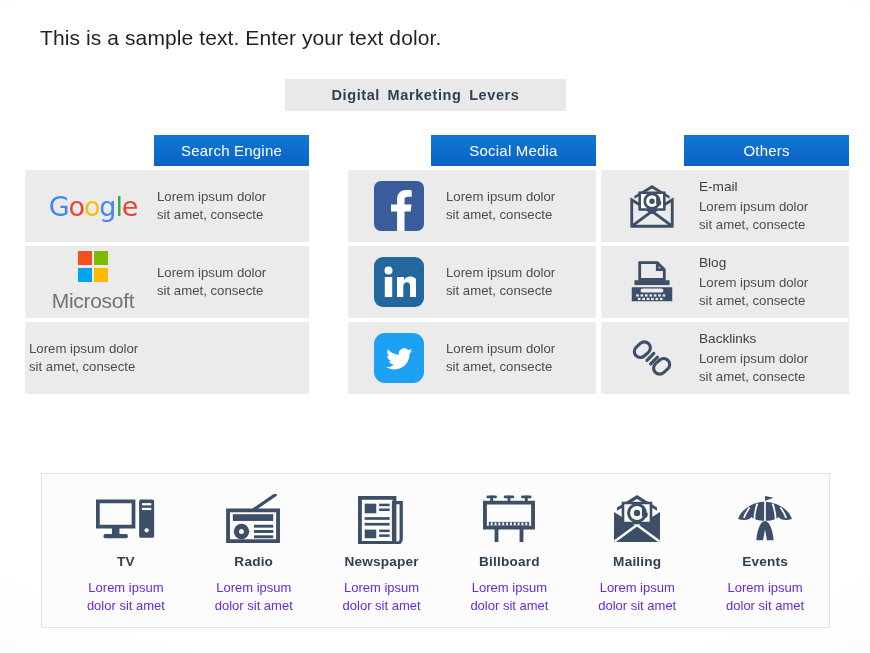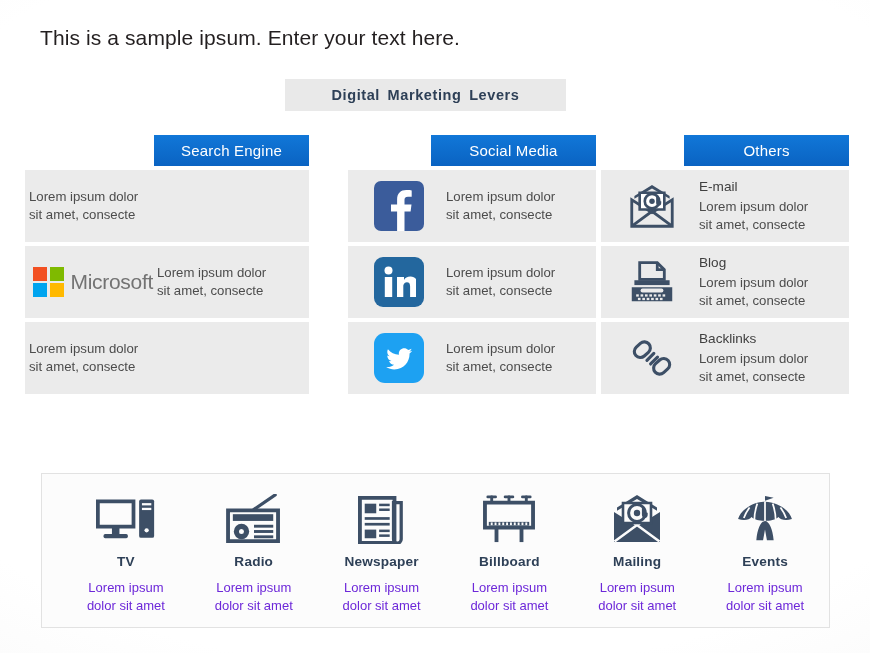--- a/index.html
+++ b/index.html
@@ -92,21 +92,21 @@
     font-size: 13.6px;
     margin-bottom: 1px;
   }
   .card-body .ln { display: block; white-space: nowrap; }
 
   
   .google-wm { font-size: 27px; letter-spacing: -1.1px; font-family: "DejaVu Sans", sans-serif; }
   .g1 { color: #4285f4; } .g2 { color: #ea4335; } .g3 { color: #fbbc05; }
   .g4 { color: #4285f4; } .g5 { color: #34a853; } .g6 { color: #ea4335; }
 
-  .ms-wrap { display: flex; align-items: center; gap: 7px; }
+  .ms-wrap { display: flex; align-items: center; gap: 7px; flex-direction: column; }
   .ms-grid { display: grid; grid-template-columns: 14px 14px; grid-template-rows: 14px 14px; gap: 2.5px; }
   .ms-grid i { display: block; }
   .ms-r { background: #f25022; } .ms-g { background: #7fba00; }
   .ms-b { background: #00a4ef; } .ms-y { background: #ffb900; }
   .ms-word { font-size: 21px; color: #737373; letter-spacing: -.3px; }
 
   .bing-wm {
     font-size: 30px; color: #1a7bc9; letter-spacing: -1.2px;
     font-family: "DejaVu Sans", sans-serif;
   }
@@ -145,28 +145,33 @@
     margin-top: 10px;
     font-size: 13px; color: #6d28d9; text-align: center; line-height: 1.42;
   }
   .trad-desc span { display: block; white-space: nowrap; }
 </style>
 </head>
 <body>
 
 <div class="slide">
 
-  <div class="headline">This is a sample ipsum. Enter your text here.</div>
+  <div class="headline">This is a sample text. Enter your text dolor.</div>
 
   <div class="banner" id="banner-digital">Digital Marketing Levers</div>
 
   <div class="col" id="col-search">
     <div class="col-head">Search Engine</div>
 
     <div class="card">
+      <div class="card-logo">
+        <span class="google-wm">
+          <span class="g1">G</span><span class="g2">o</span><span class="g3">o</span><span class="g4">g</span><span class="g5">l</span><span class="g6">e</span>
+        </span>
+      </div>
       <div class="card-body">
         <span class="ln">Lorem ipsum dolor</span>
         <span class="ln">sit amet, consecte</span>
       </div>
     </div>
 
     <div class="card">
       <div class="card-logo">
         <span class="ms-wrap">
           <span class="ms-grid">

